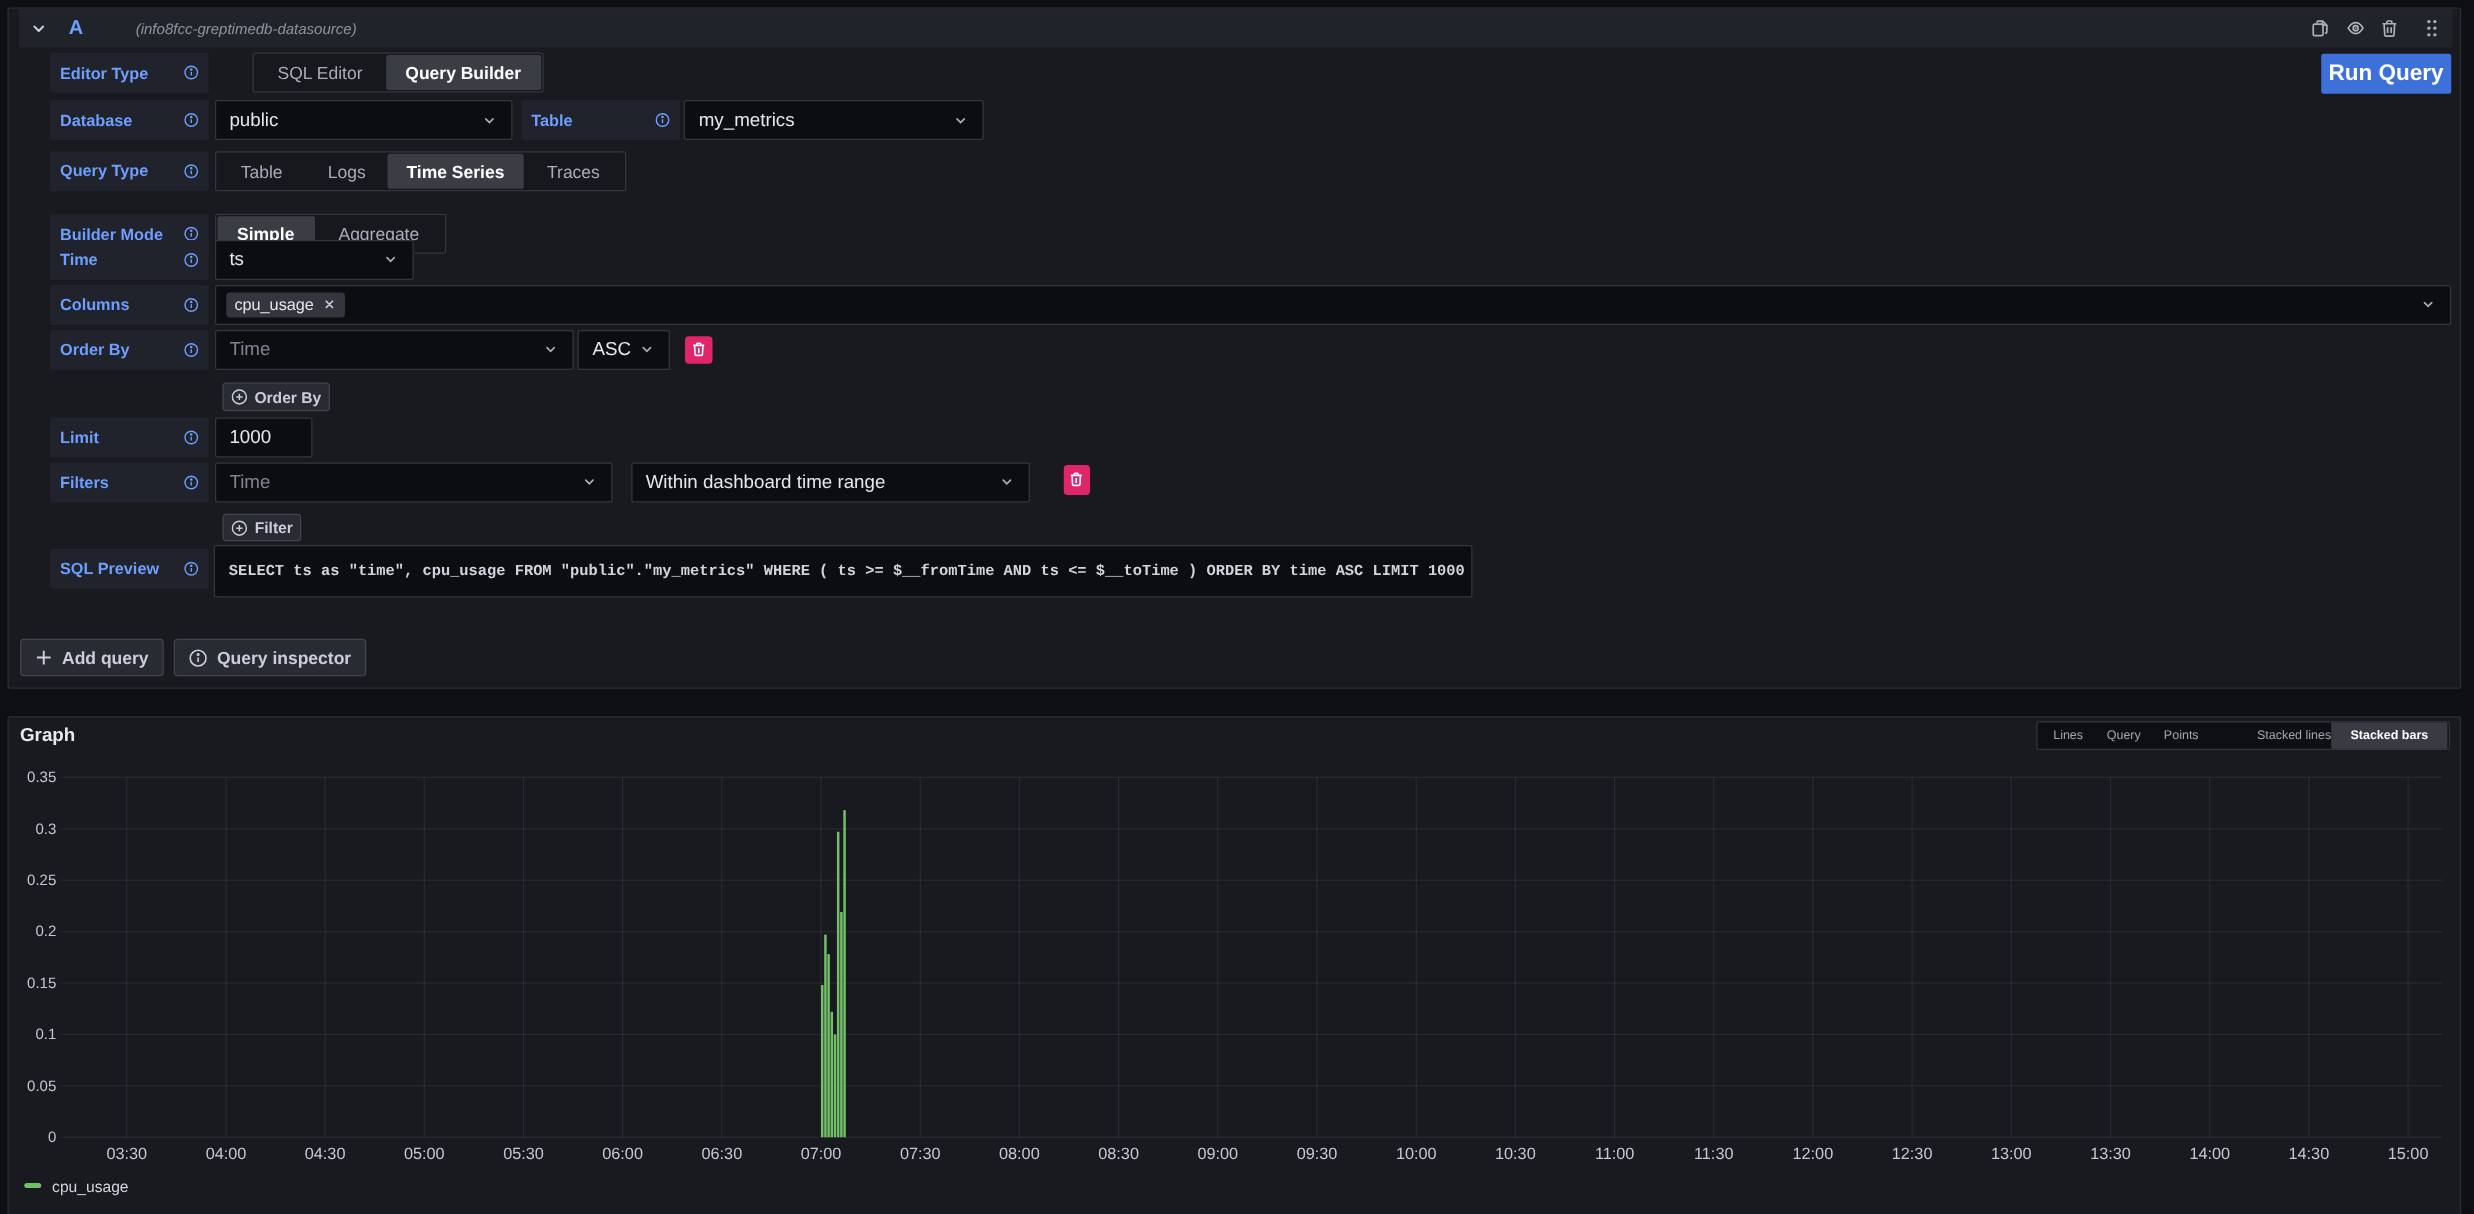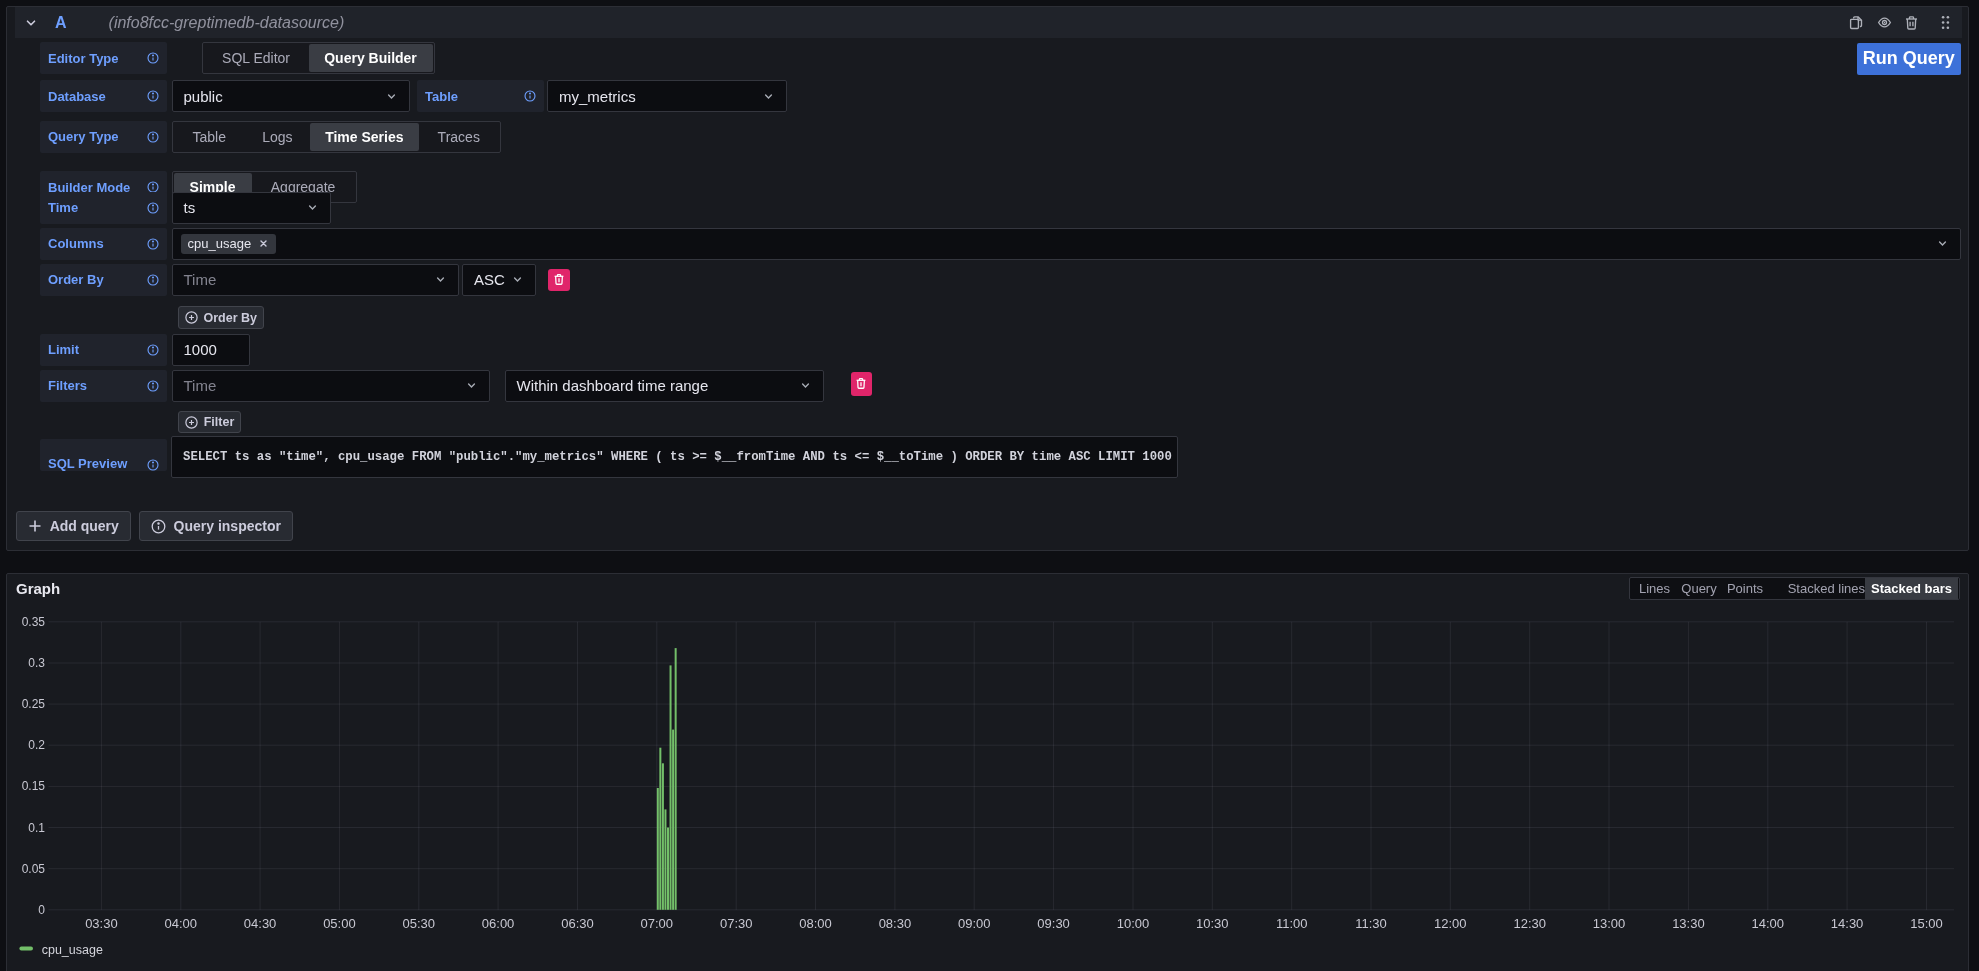--- a/index.html
+++ b/index.html
@@ -31,21 +31,21 @@
 <body>
 
 <div class="panel" id="qpanel">
 
   <div style="position:absolute; left:8px; top:0; width:1947px; height:31px; background:#20232a;
      display:flex; align-items:center;">
     <svg width="12" height="12" viewBox="0 0 12 12" style="margin-left:10px" fill="none" stroke="#ccccdc" stroke-width="1.6" stroke-linecap="round" stroke-linejoin="round">
       <path d="M2.5 4.2 L6 7.8 L9.5 4.2"></path>
       </svg>
     <div style="color:#6e9fff; font-weight:bold; font-size:16px; margin-left:18px;">A</div>
-    <div style="color:rgba(204,204,220,0.65); font-style:italic; font-size:16px; margin-left:42px;">(info8fcc-greptimedb-datasource)</div>
+    <div style="color:rgba(204,204,220,0.65); font-style:italic; font-size:12px; margin-left:42px;">(info8fcc-greptimedb-datasource)</div>
     <div style="flex:1"></div>
 
     <svg width="14" height="15" viewBox="0 0 14 15" style="margin-right:14px" fill="none" stroke="#aeb1b9" stroke-width="1.35">
       <path d="M4.6 3.4 V2.9 a1 1 0 0 1 1 -1 h3.6 l3.3 3.3 v5.3 a1 1 0 0 1 -1 1 h-0.6"></path>
       <path d="M9 2 v2.7 a0.4 0.4 0 0 0 0.4 0.4 h2.9"></path>
       <path d="M2.6 4.3 h5.8 a1 1 0 0 1 1 1 v7.2 a1 1 0 0 1 -1 1 H2.6 a1 1 0 0 1 -1 -1 V5.3 a1 1 0 0 1 1 -1 z"></path>
     </svg>
     <svg width="15" height="15" viewBox="0 0 15 15" style="margin-right:12px" fill="none" stroke="#aeb1b9" stroke-width="1.35">
       <path d="M1.6 7.5 C3.4 4.5 5.4 3.1 7.5 3.1 C9.6 3.1 11.6 4.5 13.4 7.5 C11.6 10.5 9.6 11.9 7.5 11.9 C5.4 11.9 3.4 10.5 1.6 7.5 z"></path>
       <circle cx="7.5" cy="7.5" r="2.0"></circle>
@@ -273,21 +273,21 @@
   </div>
 
   <div class="gbtn" style="position:absolute; left:171px; top:404.3px; width:63px; height:22px;">
     <svg width="13" height="13" viewBox="0 0 13 13" fill="none" stroke="#ccccdc" stroke-width="1.2" style="margin-right:6px;">
         <circle cx="6.5" cy="6.5" r="5.6"></circle>
         <path d="M6.5 4 v5 M4 6.5 h5"></path>
       </svg>
     Filter
   </div>
 
-  <div class="lbl" style="position:absolute; left:33px; top:431.8px;align-items:flex-end;">
+  <div class="lbl" style="position:absolute; left:33px; top:431.8px;">
       <span class="t">SQL Preview</span>
       <svg class="infoi" width="12" height="12" viewBox="0 0 13 13" fill="none" stroke="#6e9fff" stroke-width="1.2">
         <circle cx="6.5" cy="6.5" r="5.4"></circle>
         <path d="M6.5 5.9 v3.2"></path>
         <circle cx="6.5" cy="3.9" r="0.5" fill="#6e9fff"></circle>
       </svg>
     </div>
   <div style="position:absolute; left:164px; top:429px; width:1007px; height:42px; background:#0c0d11;
      border:1px solid #34363e; border-radius:2px; display:flex; align-items:center; padding:0 11px;
      font-family:'Liberation Mono', monospace; font-size:12.3px; font-weight:700; color:#d2d3dc; white-space:pre;">SELECT ts as "time", cpu_usage FROM "public"."my_metrics" WHERE ( ts &gt;= $__fromTime AND ts &lt;= $__toTime ) ORDER BY time ASC LIMIT 1000</div>
@@ -305,21 +305,21 @@
         <circle cx="7.5" cy="4.6" r="0.6" fill="#ccccdc"></circle>
       </svg>
     Query inspector
   </div>
 </div>
 
 <div class="panel" id="gpanel">
   <div style="position:absolute; left:9px; top:6px; color:#e8e8ef; font-weight:bold; font-size:15px;">Graph</div>
 
   <div style="position:absolute; left:1622px; top:3px; width:330.5px; height:23px; border:1px solid #34363e;
-     border-radius:2px; background:#0e0f13; display:flex; align-items:center; font-size:13px; color:rgba(204,204,220,0.78);">
+     border-radius:2px; background:#0e0f13; display:flex; align-items:center; font-size:10px; color:rgba(204,204,220,0.78);">
     <div style="width:49px; text-align:center;">Lines</div>
     <div style="width:40px; text-align:center;">Query</div>
     <div style="width:52px; text-align:center;">Points</div>
     <div style="width:94px; text-align:right;">Stacked lines</div>
     <div style="width:93px; height:21px; background:#383b42; color:#fff; font-weight:bold; display:flex; align-items:center; justify-content:center;">Stacked bars</div>
   </div>
 
   <svg width="1961" height="403" viewBox="0 0 1961 403" style="position:absolute; left:0; top:0;" font-family="Liberation Sans, sans-serif">
     <line x1="41.5" y1="335.8" x2="1947.0" y2="335.8" stroke="rgba(204,204,220,0.09)" stroke-width="1"></line>
     <line x1="41.5" y1="294.7" x2="1947.0" y2="294.7" stroke="rgba(204,204,220,0.09)" stroke-width="1"></line>

